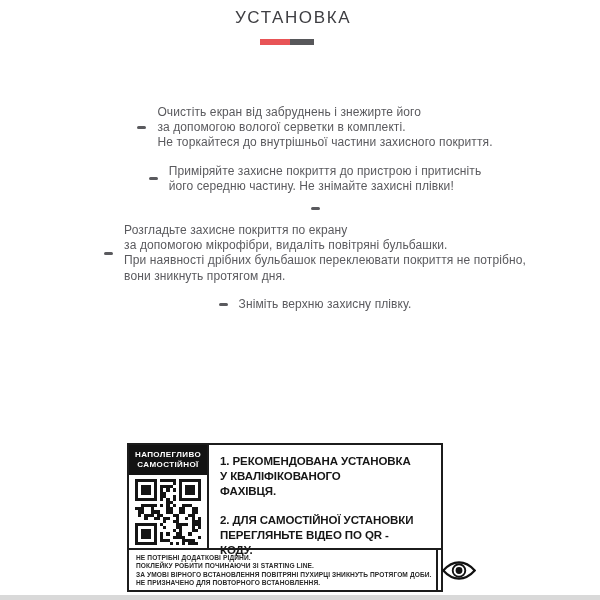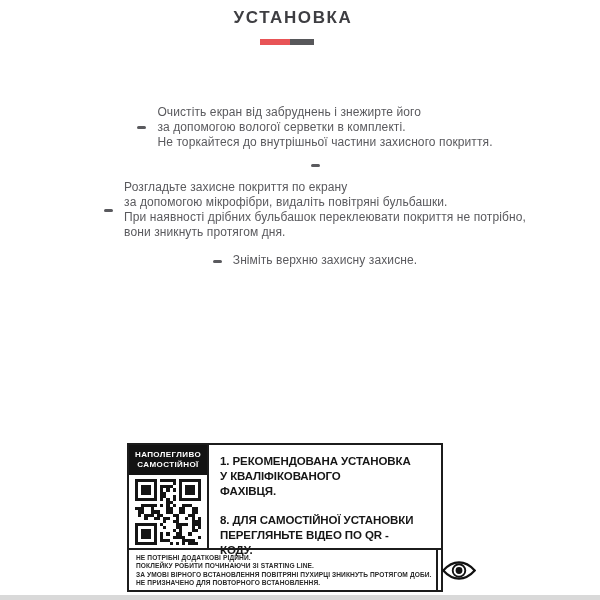--- a/index.html
+++ b/index.html
@@ -4,21 +4,21 @@
 <style>
   html,body{margin:0;padding:0;}
   body{
     width:600px;height:600px;position:relative;background:#ffffff;
     font-family:"Liberation Sans", sans-serif;
     -webkit-font-smoothing:antialiased;
     overflow:hidden;
   }
   .page-title{
     position:absolute;top:8px;left:293px;transform:translateX(-50%);
-    font-size:17px;font-weight:700;letter-spacing:1.6px;color:#3e3e42;
+    font-size:17px;font-weight:400;letter-spacing:1.6px;color:#3e3e42;
     white-space:nowrap;
   }
   .accent-bar{
     position:absolute;top:39px;left:287px;transform:translateX(-50%);
     width:54px;height:6px;display:flex;
   }
   .accent-bar .red{width:55%;height:100%;}
   .accent-bar .gray{width:45%;height:100%;}
   .instruction-list{
     position:absolute;top:105px;left:85px;width:460px;
@@ -89,31 +89,36 @@
 
 <div class="instruction-list">
   <div class="instruction-item">
     <div class="dash"></div>
     <div class="instruction-text">Очистіть екран від забруднень і знежирте його
 за допомогою вологої серветки в комплекті.
 Не торкайтеся до внутрішньої частини захисного покриття.</div>
   </div>
   <div class="instruction-item">
     <div class="dash"></div>
+    <div class="instruction-text">Приміряйте захисне покриття до пристрою і притисніть
+його середню частину. Не знімайте захисні плівки!</div>
+  </div>
+  <div class="instruction-item">
+    <div class="dash"></div>
   </div>
   <div class="instruction-item">
     <div class="dash"></div>
     <div class="instruction-text">Розгладьте захисне покриття по екрану
 за допомогою мікрофібри, видаліть повітряні бульбашки.
 При наявності дрібних бульбашок переклеювати покриття не потрібно,
 вони зникнуть протягом дня.</div>
   </div>
   <div class="instruction-item">
     <div class="dash"></div>
-    <div class="instruction-text">Зніміть верхню захисну захисне.</div>
+    <div class="instruction-text">Зніміть верхню захисну плівку.</div>
   </div>
 </div>
 
 <div class="reco-box">
   <div class="reco-top">
     <div class="reco-left">
       <div class="reco-badge">
         <span>НАПОЛЕГЛИВО</span>
         <span>САМОСТІЙНОЇ</span>
       </div>
@@ -339,21 +344,21 @@
             <rect x="17" y="20" width="1" height="1" fill="#141414"></rect>
             <rect x="18" y="20" width="1" height="1" fill="#141414"></rect>
             <rect x="19" y="20" width="1" height="1" fill="#141414"></rect>
           </svg>
       </div>
     </div>
     <div class="reco-right">
       <p class="reco-point">1. РЕКОМЕНДОВАНА УСТАНОВКА
 У КВАЛІФІКОВАНОГО
 ФАХІВЦЯ.</p>
-      <p class="reco-point">8. ДЛЯ САМОСТІЙНОЇ УСТАНОВКИ
+      <p class="reco-point">2. ДЛЯ САМОСТІЙНОЇ УСТАНОВКИ
 ПЕРЕГЛЯНЬТЕ ВІДЕО ПО QR - КОДУ.</p>
     </div>
   </div>
   <div class="reco-bottom">
     <div class="reco-notes">
       <div class="note-line">НЕ ПОТРІБНІ ДОДАТКОВІ РІДИНИ.</div>
       <div class="note-line">ПОКЛЕЙКУ РОБИТИ ПОЧИНАЮЧИ ЗІ STARTING LINE.</div>
       <div class="note-line">ЗА УМОВІ ВІРНОГО ВСТАНОВЛЕННЯ  ПОВІТРЯНІ ПУХИРЦІ ЗНИКНУТЬ  ПРОТЯГОМ ДОБИ.</div>
       <div class="note-line">НЕ ПРИЗНАЧЕНО ДЛЯ ПОВТОРНОГО ВСТАНОВЛЕННЯ.</div>
     </div>

